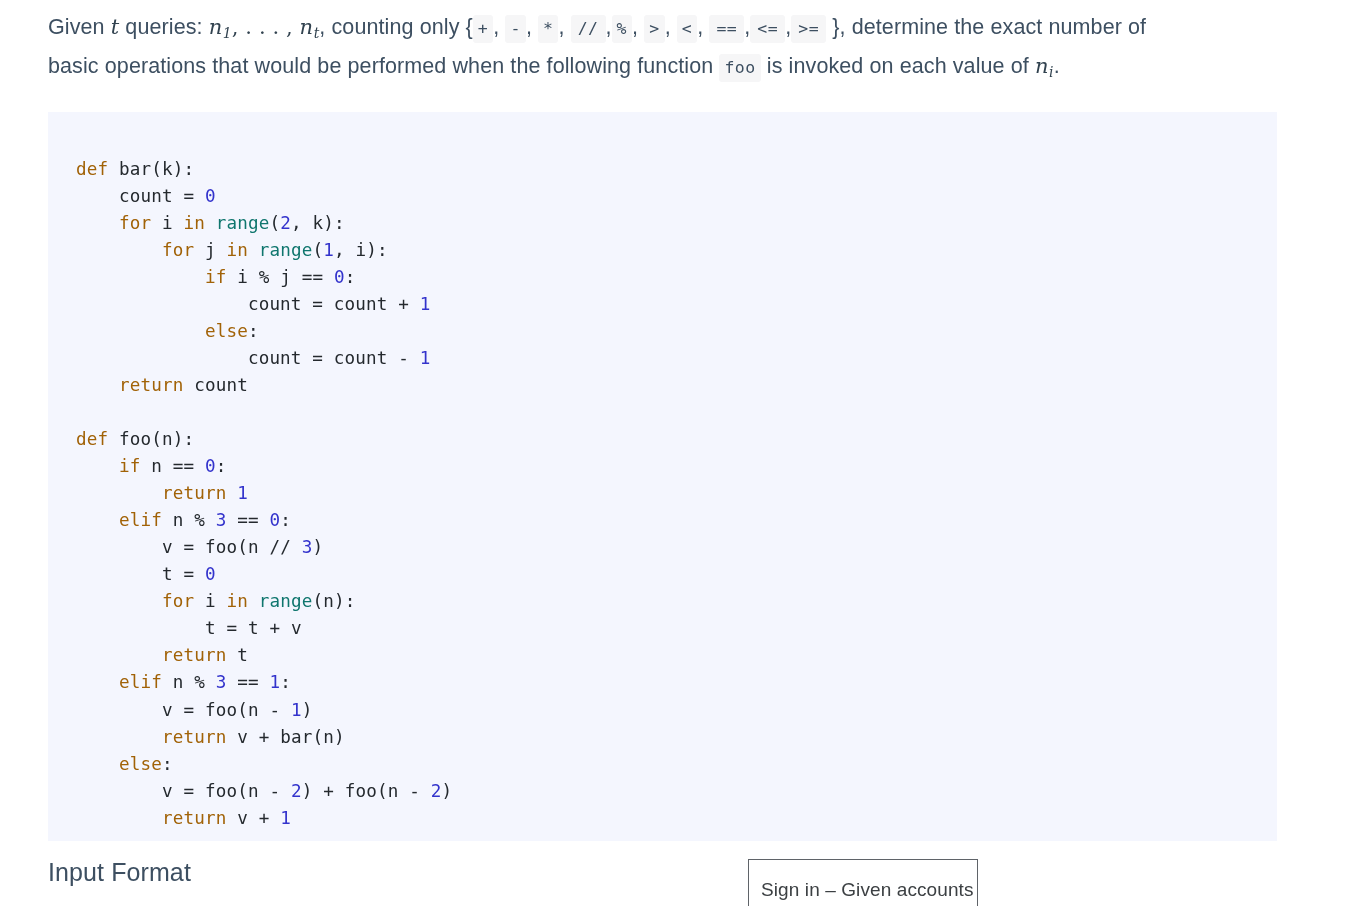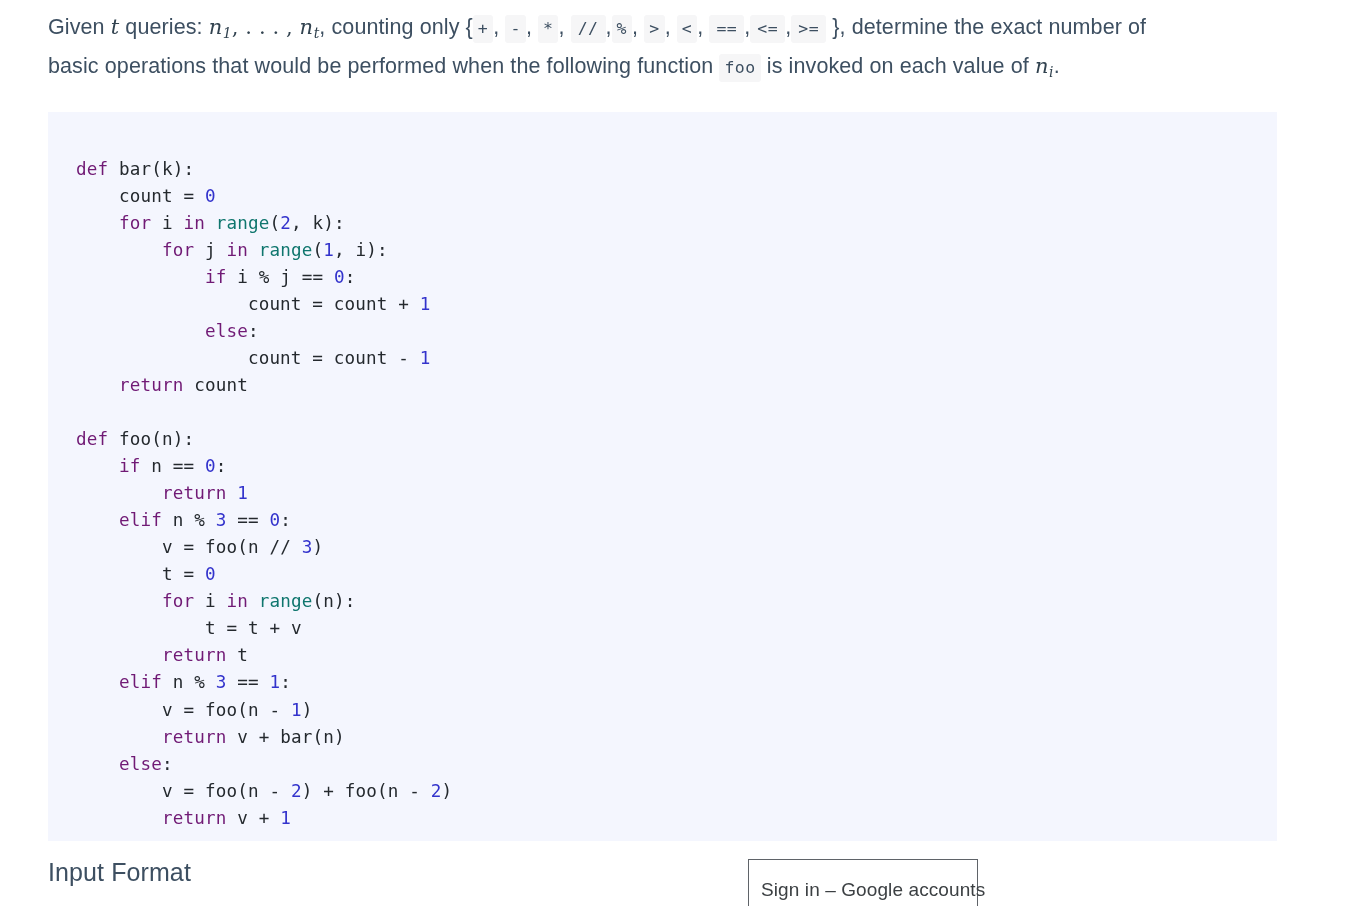--- a/index.html
+++ b/index.html
@@ -80,21 +80,21 @@
     overflow: hidden;
   }
   .code {
     font-family: "DejaVu Sans Mono", "Liberation Mono", monospace;
     font-size: 17.6px;
     line-height: 27.05px;
     white-space: pre;
     color: #24292e;
     letter-spacing: 0.15px;
   }
-  .code .k  { color: #701a75; }           
+  .code .k  { color: #a16207; }           
   .code .bi { color: #0f766e; }           
   .code .n  { color: #3333cc; }           
   .code .p  { color: #24292e; }           
 
   
   .section-heading {
     position: absolute;
     left: 48px;
     top: 858px;
     font-size: 25px;
@@ -158,16 +158,16 @@
         <span class="p">v</span> <span class="p">=</span> <span class="p">foo</span><span class="p">(</span><span class="p">n</span> <span class="p">-</span> <span class="n">1</span><span class="p">)</span>
         <span class="k">return</span> <span class="p">v</span> <span class="p">+</span> <span class="p">bar</span><span class="p">(</span><span class="p">n</span><span class="p">)</span>
     <span class="k">else</span><span class="p">:</span>
         <span class="p">v</span> <span class="p">=</span> <span class="p">foo</span><span class="p">(</span><span class="p">n</span> <span class="p">-</span> <span class="n">2</span><span class="p">)</span> <span class="p">+</span> <span class="p">foo</span><span class="p">(</span><span class="p">n</span> <span class="p">-</span> <span class="n">2</span><span class="p">)</span>
         <span class="k">return</span> <span class="p">v</span> <span class="p">+</span> <span class="n">1</span></pre>
   </div>
 
   <div class="section-heading">Input Format</div>
 
   <div class="gsi-popup">
-    <span class="gsi-popup-label">Sign in – Google accounts</span>
+    <span class="gsi-popup-label">Sign in – Given accounts</span>
   </div>
 
 </div>
 
 </body></html>

